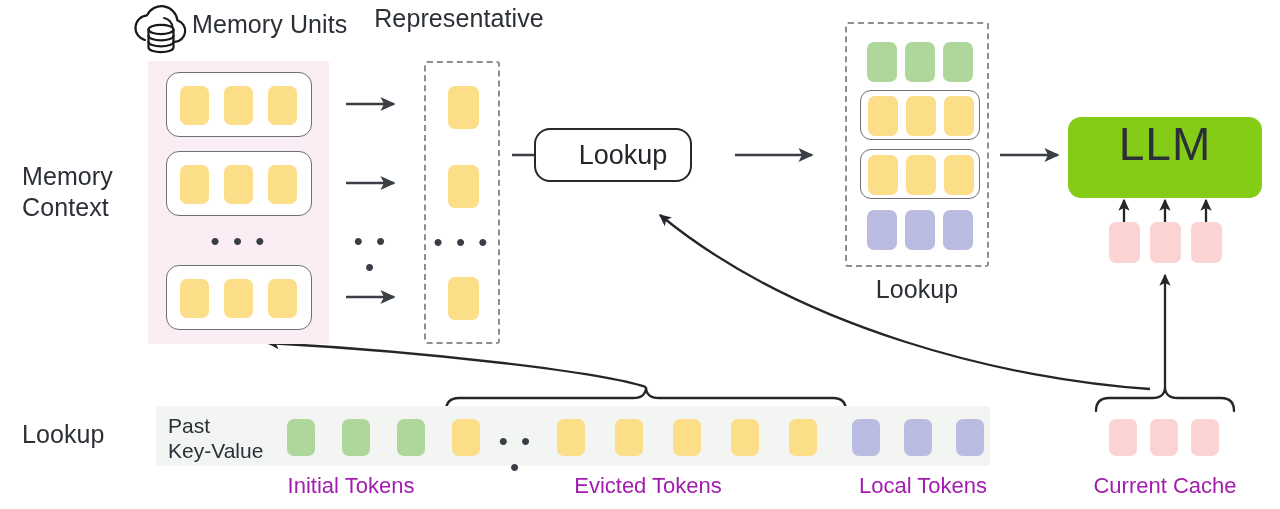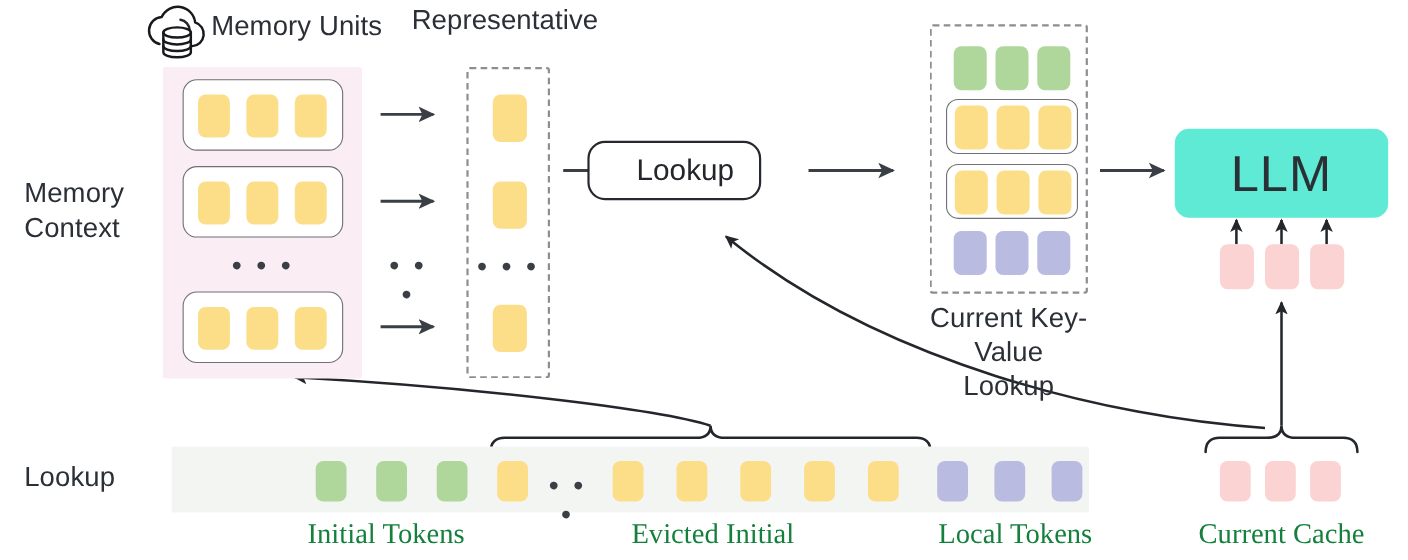--- a/index.html
+++ b/index.html
@@ -18,21 +18,21 @@
 
   
   .chip { border-radius: 7px; }
   .chip-y { background: #FBDE87; }
   .chip-g { background: #AFD79C; }
   .chip-p { background: #B9BCE0; }
   .chip-k { background: #FBD3D3; }
 
   
   .lbl { font-size: 25px; line-height: 31px; color:#2b2f36; letter-spacing:.1px; }
-  .lbl-md { font-size: 26px; line-height: 27px; color:#15803d;font-family:Liberation Serif, serif; }
+  .lbl-md { font-size: 22px; line-height: 27px; color:#a21caf; }
   .center { text-align:center; }
 
   .dots { color:#3a3f46; font-size: 26px; letter-spacing: 3px; line-height: 1; }
 
   
   #cm-bg { background:#FAEDF3; border-radius:2px; }
   .mem-unit {
     background:#ffffff;
     border:1.6px solid #6f6f76;
     border-radius:13px;
@@ -46,22 +46,22 @@
     border:2px solid #25282d; border-radius:16px; background:#fff;
     display:flex; align-items:center; justify-content:center; gap:9px;
   }
   #lookup .lk-text { font-size:27px; color:#23262b; }
 
   
   .kv-row-outline { border:1.6px solid #6f6f76; border-radius:11px; background:#fff; }
 
   
   #llm {
-    background:#5eead4; border-radius:13px;
-    display:flex; align-items:center; justify-content:center;
+    background:#84cc16; border-radius:13px;
+    display:flex; align-items:flex-start; justify-content:center;
   }
   #llm span { font-size:46px; color:#2b2f36; letter-spacing:1px; }
 
   
   #inputs-strip { background:#F3F5F3; border-radius:2px; }
   .pkv { font-size:21px; line-height:25px; color:#2b2f36; }
 
   svg { display:block; overflow:visible; }
 </style>
 </head>
@@ -189,36 +189,39 @@
     </div>
 
     <div class="abs" style="left:20px; top:186px; width:106px; height:40px;">
       <div class="abs chip chip-p" style="left:0px;  top:0px; width:30px; height:40px;"></div>
       <div class="abs chip chip-p" style="left:38px; top:0px; width:30px; height:40px;"></div>
       <div class="abs chip chip-p" style="left:76px; top:0px; width:30px; height:40px;"></div>
     </div>
   </div>
 
   <div class="abs lbl center" style="left:818px; top:274px; width:198px;">
-    <div>Current Key-Value</div>
     <div>Lookup</div>
   </div>
 
   <div class="abs" id="llm" style="left:1068px; top:117px; width:194px; height:81px;">
     <span>LLM</span>
   </div>
 
   <div class="abs chip chip-k" style="left:1109px; top:222px; width:31px; height:41px;"></div>
   <div class="abs chip chip-k" style="left:1150px; top:222px; width:31px; height:41px;"></div>
   <div class="abs chip chip-k" style="left:1191px; top:222px; width:31px; height:41px;"></div>
 
   <div class="abs lbl" style="left:22px; top:419px;">Lookup</div>
 
   <div class="abs" id="inputs-strip" style="left:156px; top:406px; width:834px; height:60px;"></div>
 
+  <div class="abs pkv" style="left:168px; top:413px; width:100px;">
+    <div>Past</div>
+    <div>Key-Value</div>
+  </div>
 
   <div class="abs chip chip-g" style="left:287px; top:419px; width:28px; height:37px;"></div>
   <div class="abs chip chip-g" style="left:342px; top:419px; width:28px; height:37px;"></div>
   <div class="abs chip chip-g" style="left:397px; top:419px; width:28px; height:37px;"></div>
 
   <div class="abs chip chip-y" style="left:452px; top:419px; width:28px; height:37px;"></div>
   <div class="abs dots center" style="left:492px; top:428px; width:48px;">• • •</div>
   <div class="abs chip chip-y" style="left:557px; top:419px; width:28px; height:37px;"></div>
   <div class="abs chip chip-y" style="left:615px; top:419px; width:28px; height:37px;"></div>
   <div class="abs chip chip-y" style="left:673px; top:419px; width:28px; height:37px;"></div>
@@ -227,17 +230,17 @@
 
   <div class="abs chip chip-p" style="left:852px; top:419px; width:28px; height:37px;"></div>
   <div class="abs chip chip-p" style="left:904px; top:419px; width:28px; height:37px;"></div>
   <div class="abs chip chip-p" style="left:956px; top:419px; width:28px; height:37px;"></div>
 
   <div class="abs chip chip-k" style="left:1109px; top:419px; width:28px; height:37px;"></div>
   <div class="abs chip chip-k" style="left:1150px; top:419px; width:28px; height:37px;"></div>
   <div class="abs chip chip-k" style="left:1191px; top:419px; width:28px; height:37px;"></div>
 
   <div class="abs lbl-md center" style="left:265px; top:472px; width:172px;">Initial Tokens</div>
-  <div class="abs lbl-md center" style="left:562px; top:472px; width:172px;">Evicted Initial</div>
+  <div class="abs lbl-md center" style="left:562px; top:472px; width:172px;">Evicted Tokens</div>
   <div class="abs lbl-md center" style="left:837px; top:472px; width:172px;">Local Tokens</div>
   <div class="abs lbl-md center" style="left:1079px; top:472px; width:172px;">Current Cache</div>
 
 </div>
 
 </body></html>

